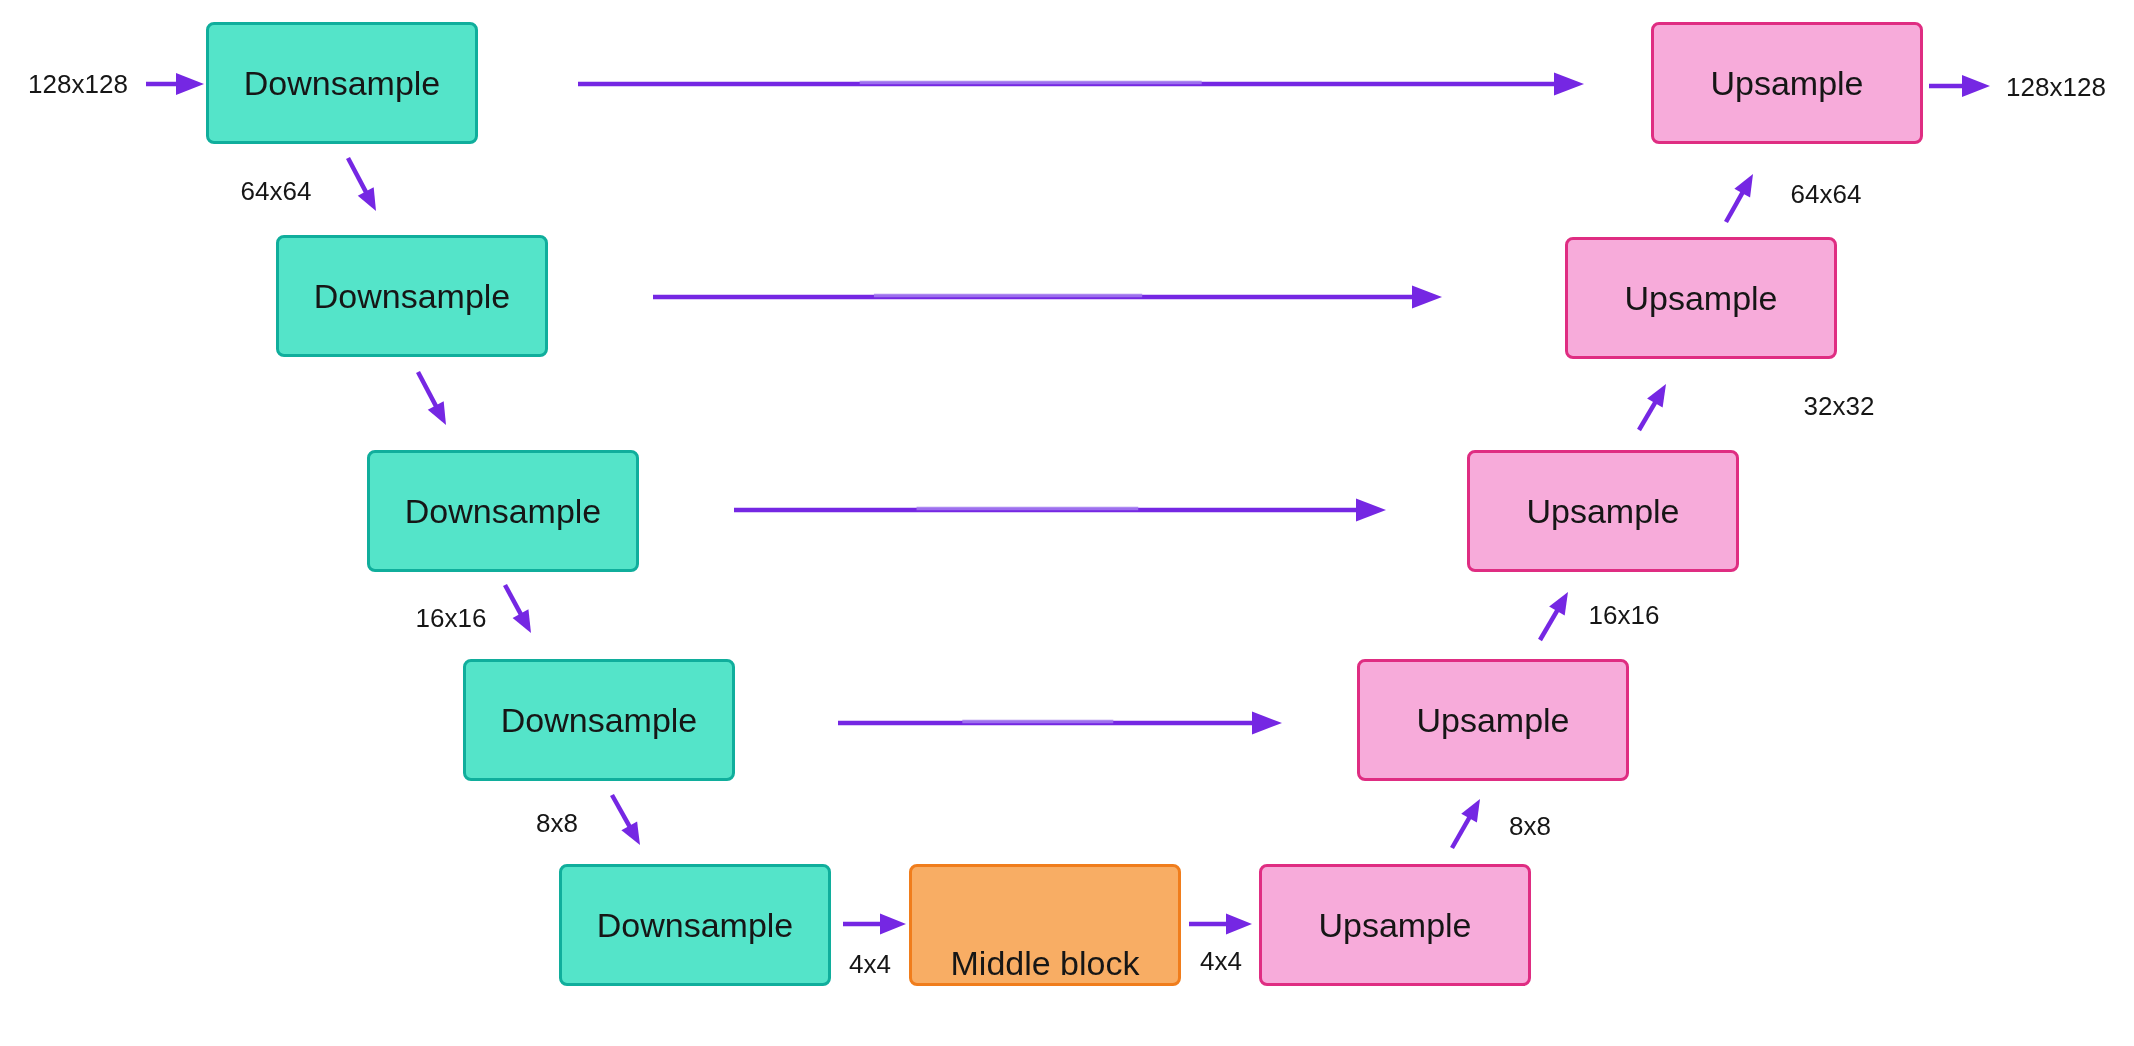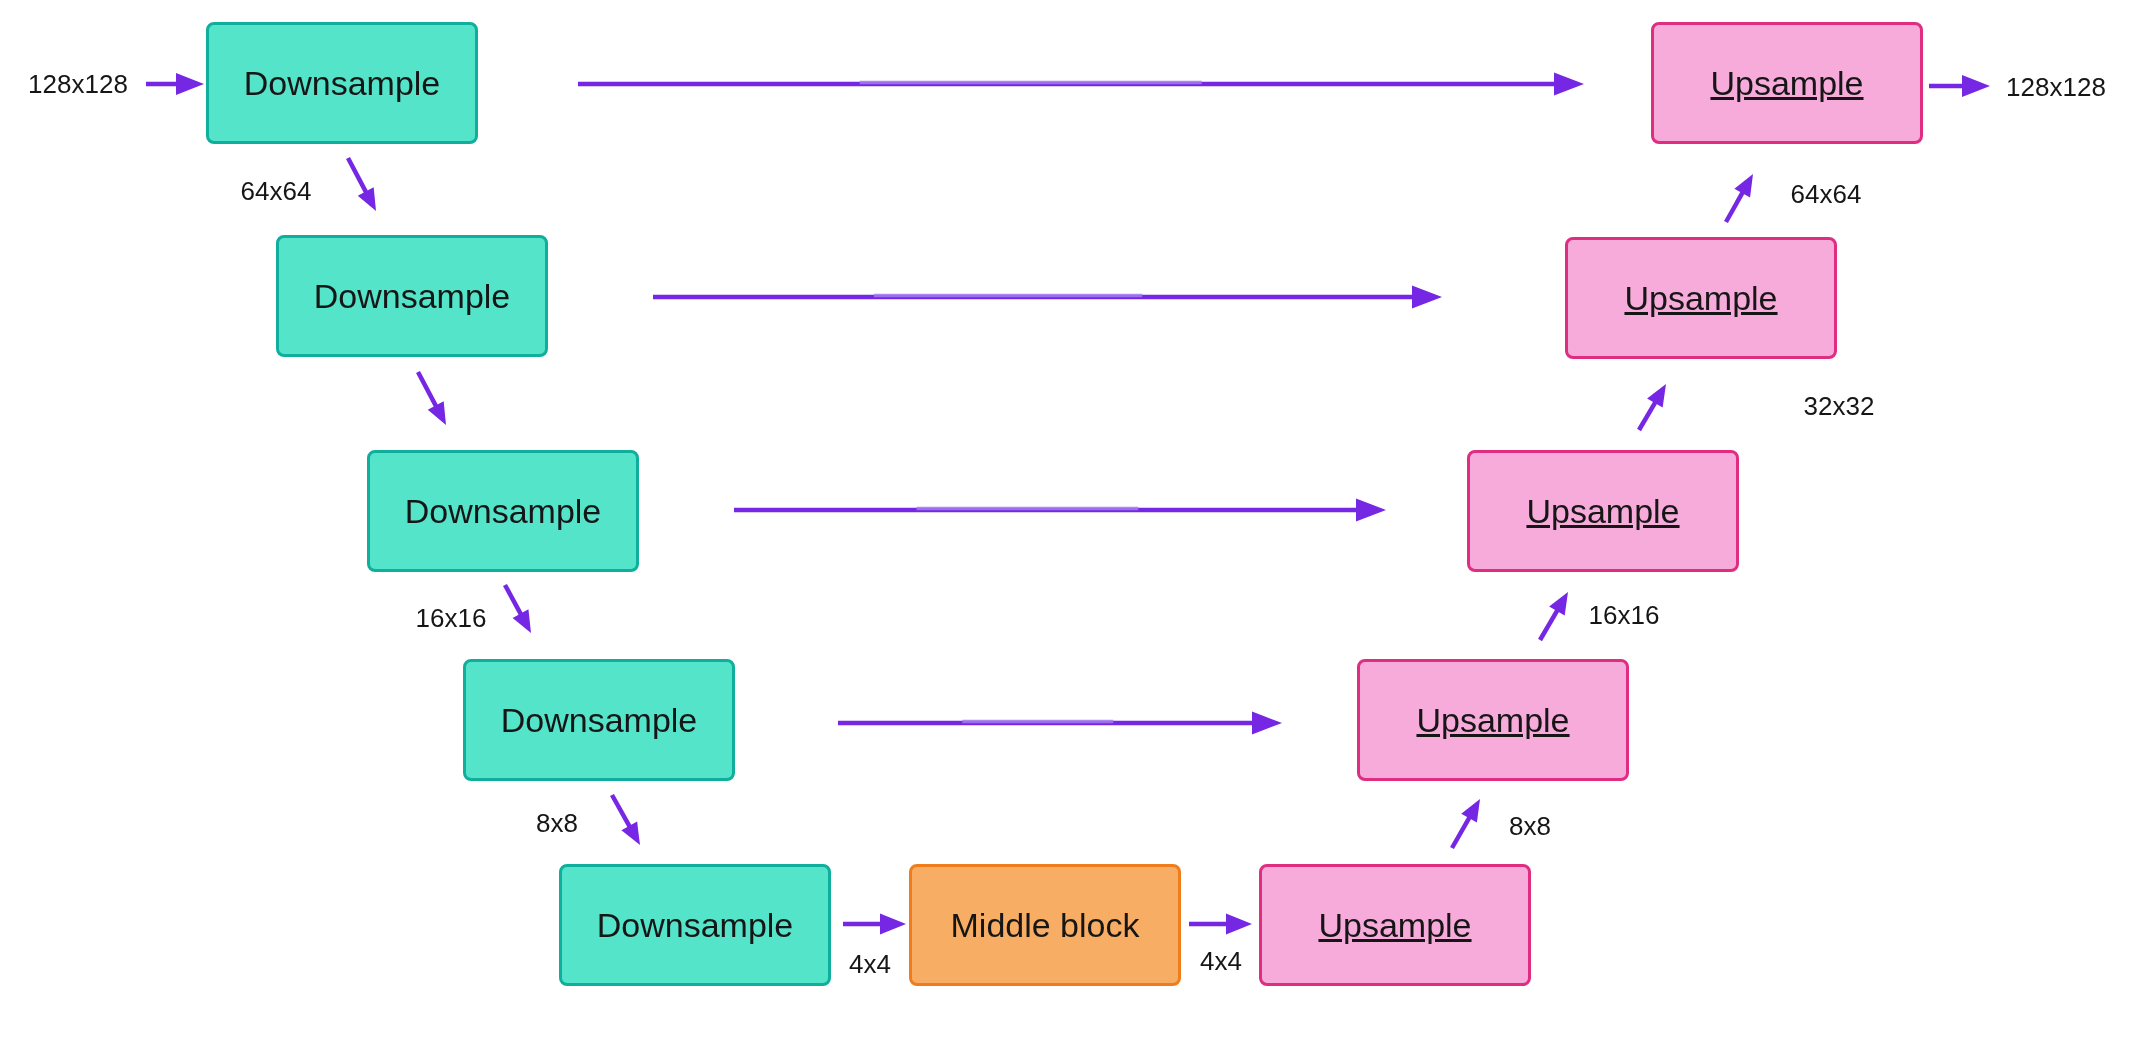--- a/index.html
+++ b/index.html
@@ -13,22 +13,22 @@
   .arrow-line{stroke:var(--arrow,#7527E3);stroke-width:4.5;fill:none;}
   .arrow-line-light{stroke:var(--arrow-light,#A47DF0);stroke-width:3.5;fill:none;opacity:.85;}
   .arrow-head{fill:var(--arrow,#7527E3);stroke:none;}
   .block{
     position:absolute;width:272px;height:122px;box-sizing:border-box;
     border-radius:8px;border:3px solid;
     display:flex;align-items:center;justify-content:center;
     font-size:34px;color:var(--text,#161616);
   }
   .block.downsample{background:var(--downsample-fill,#54E4C9);border-color:var(--downsample-border,#10AE9C);}
-  .block.middle{background:var(--middle-fill,#F8AD64);border-color:var(--middle-border,#F07D1C);}
-  .block.upsample{background:var(--upsample-fill,#F7ABDA);border-color:var(--upsample-border,#DF2D82);text-decoration:underline;}
+  .block.middle{background:var(--middle-fill,#F8AD64);border-color:var(--middle-border,#F07D1C);align-items:flex-end;}
+  .block.upsample{background:var(--upsample-fill,#F7ABDA);border-color:var(--upsample-border,#DF2D82);}
   .dim{
     position:absolute;transform:translate(-50%,-50%);
     font-size:26px;color:var(--text,#161616);white-space:nowrap;
   }
 </style>
 </head>
 <body>
 
 <div id="canvas">
 

